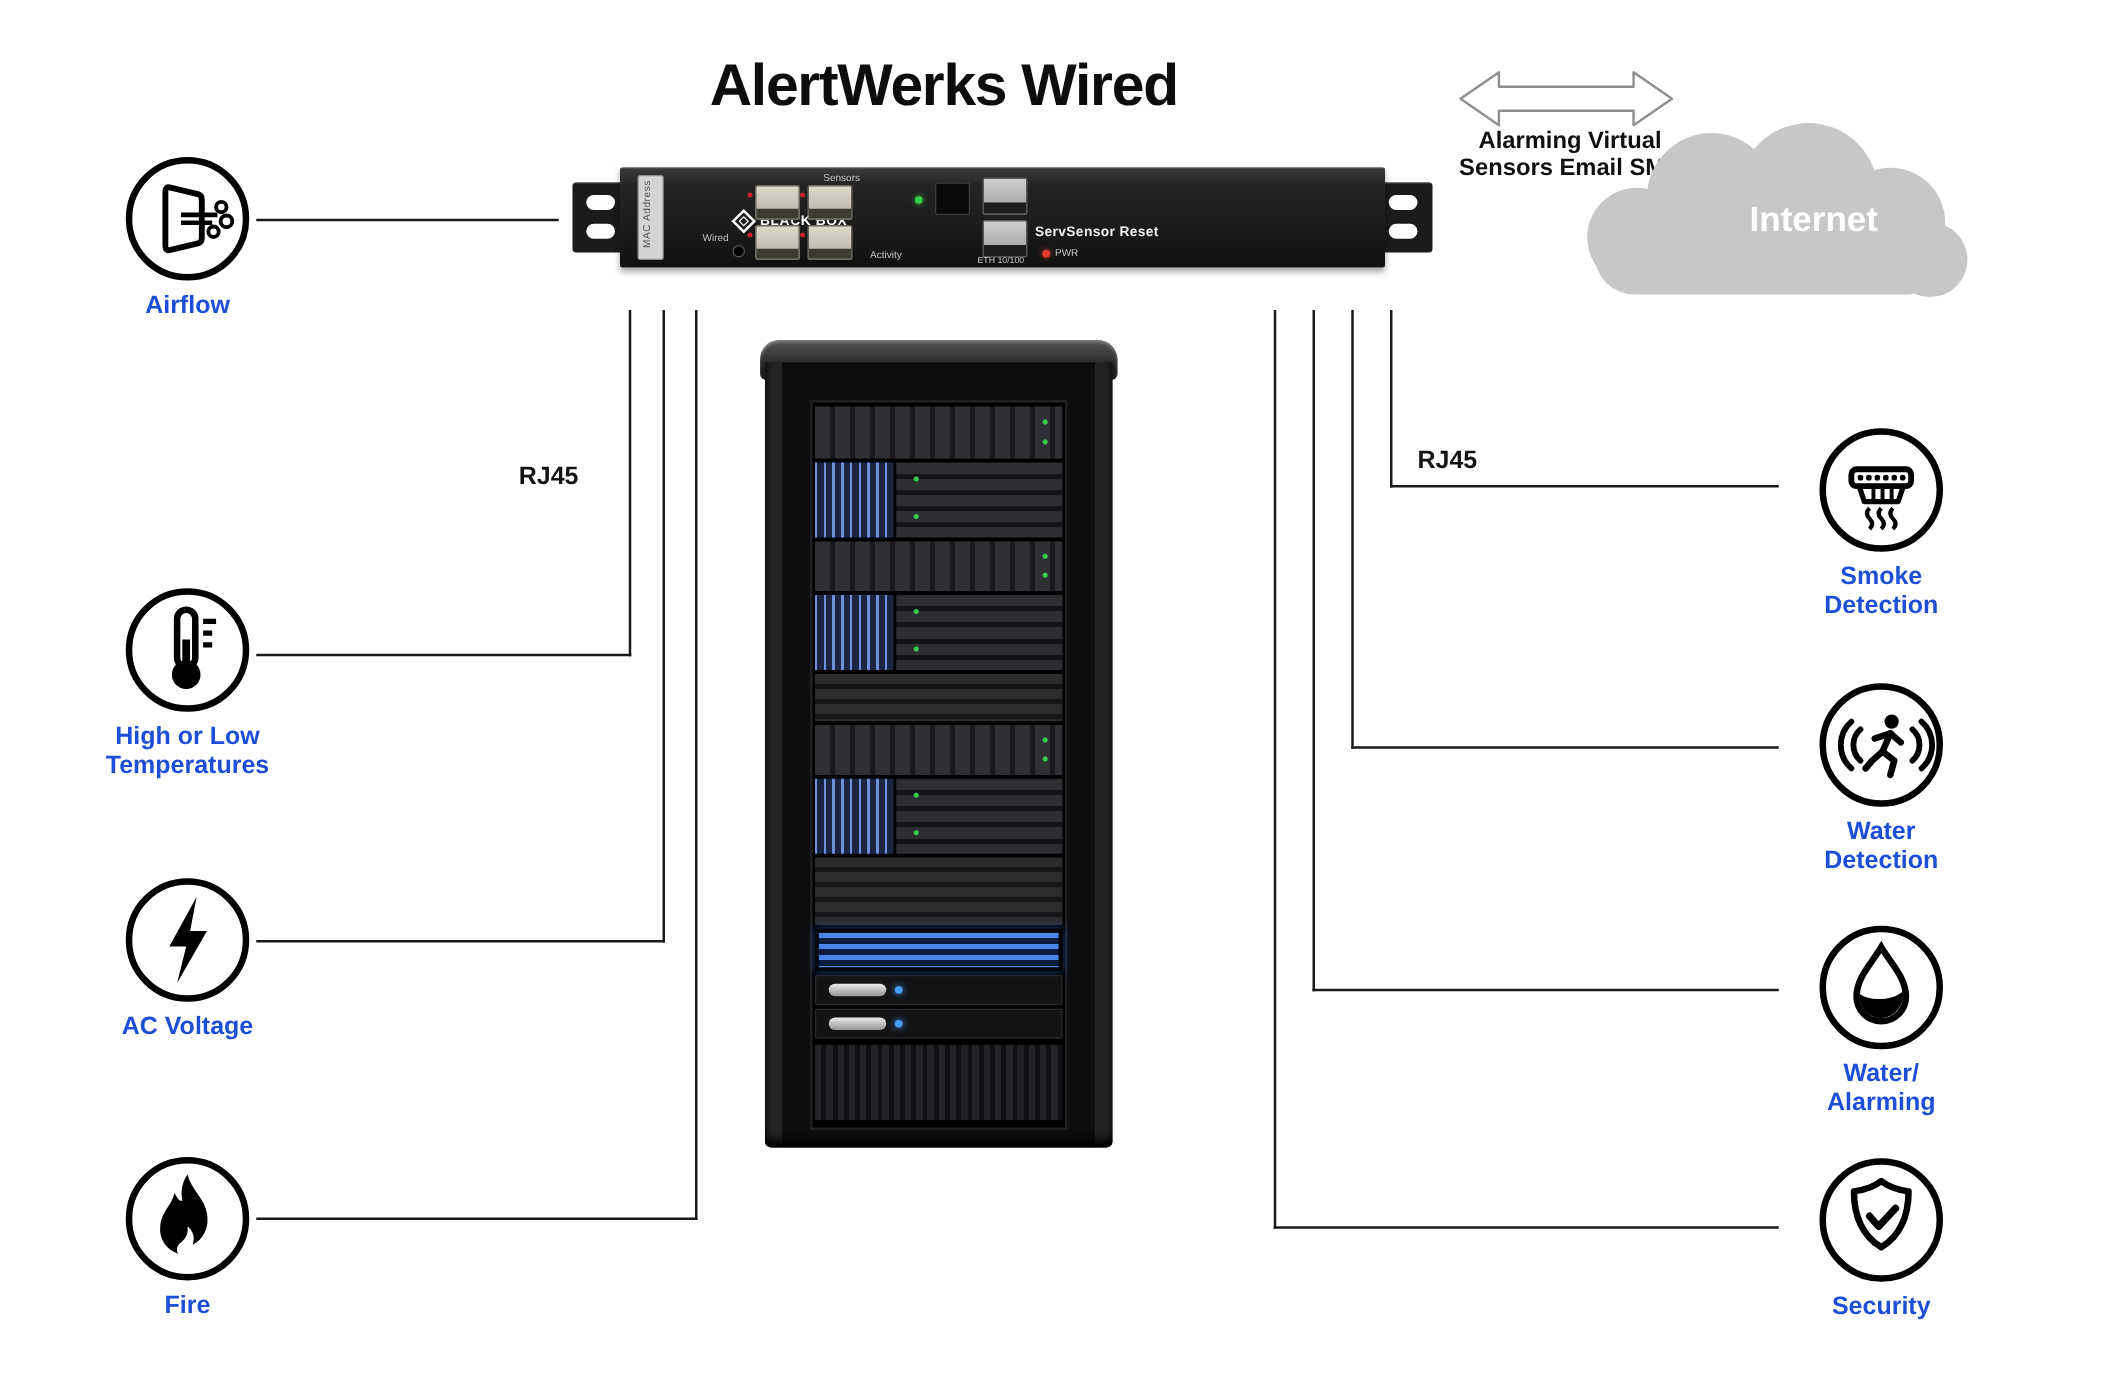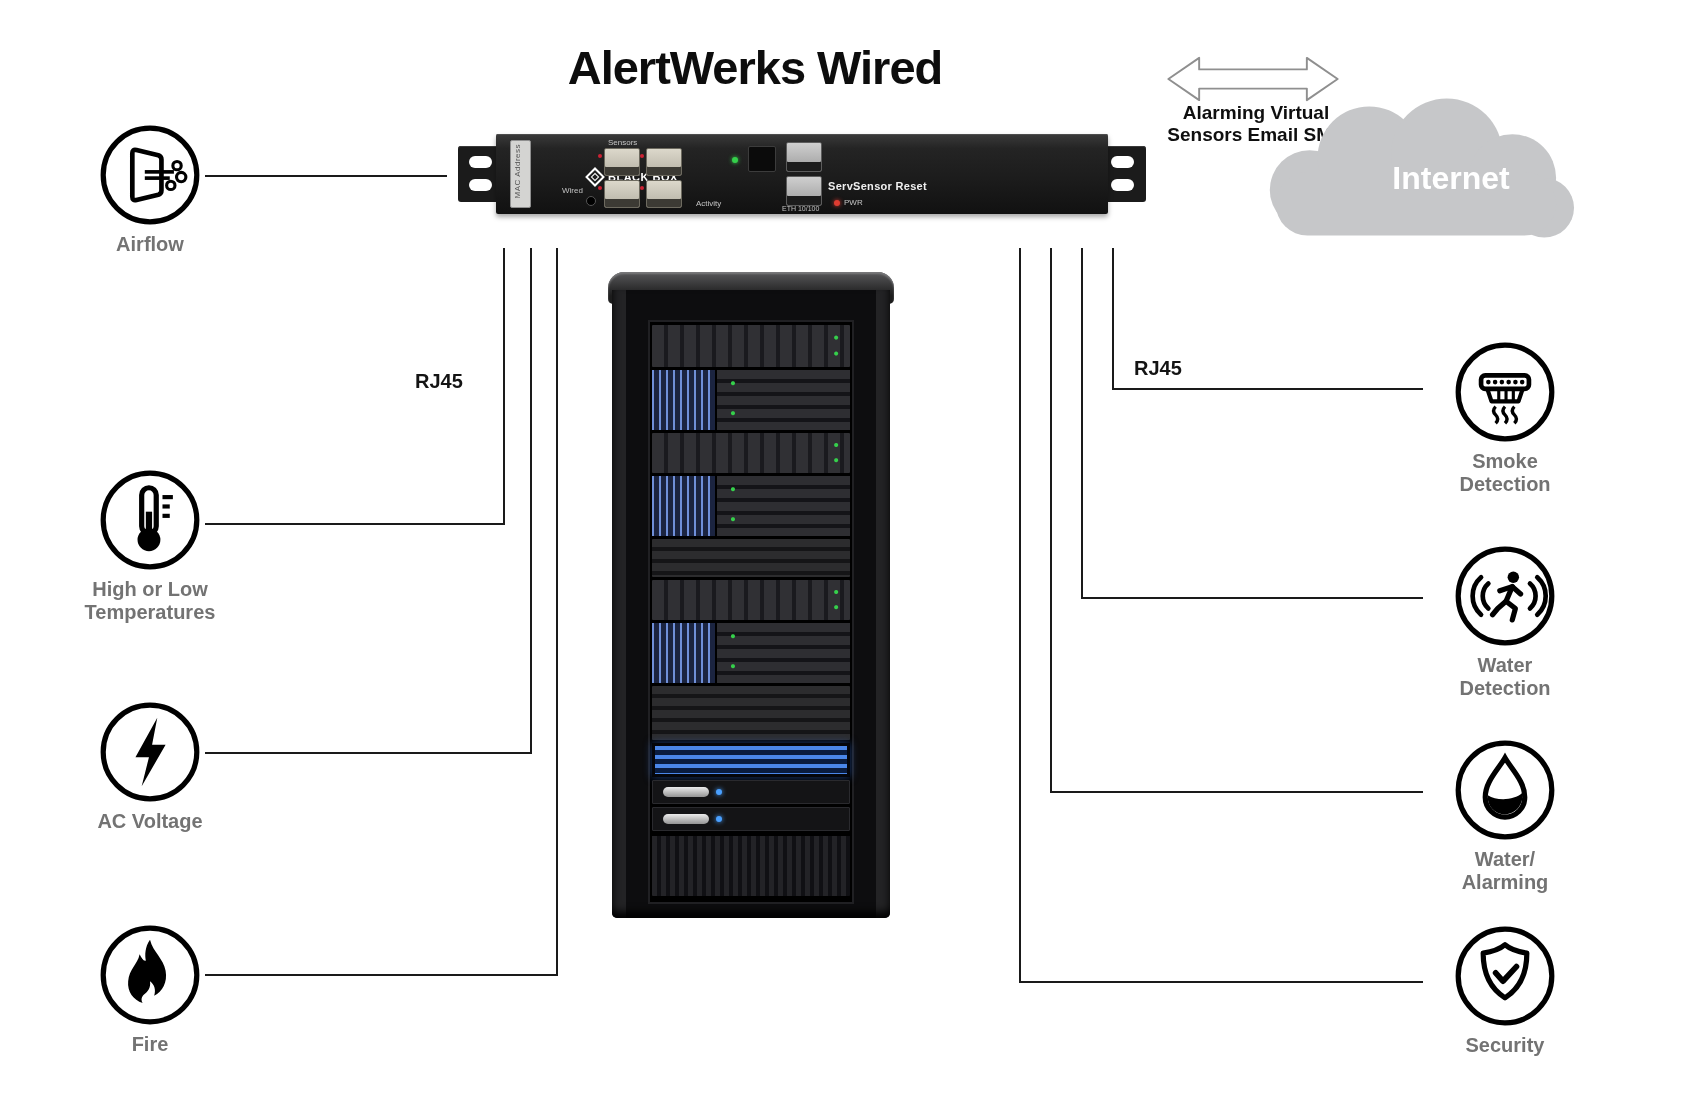--- a/index.html
+++ b/index.html
@@ -5,30 +5,30 @@
   html,body{margin:0;padding:0;background:#fff;}
   .canvas{position:relative;width:1700px;height:1100px;background:#ffffff;overflow:hidden;
           font-family:"Liberation Sans",sans-serif;color:#101010;}
   .title{position:absolute;left:350px;top:40px;width:810px;margin:0;text-align:center;
          font-size:47px;font-weight:800;letter-spacing:-1px;color:#0d0d0d;}
   
   .ln{position:absolute;background:#1a1a1a;}
   
   .rj45{position:absolute;font-size:20px;font-weight:700;color:#141414;}
   .slabel{position:absolute;width:220px;text-align:center;font-size:20px;font-weight:700;
-          line-height:23px;color:#737373;}
+          line-height:23px;color:#1d4ed8;}
   .sicon{position:absolute;width:104px;height:104px;}
   
   .arrowbox{position:absolute;left:1165px;top:54px;width:176px;height:50px;}
   .arrowcap{position:absolute;left:1158px;top:102px;width:196px;text-align:center;
             font-size:19px;font-weight:700;line-height:22px;color:#0f0f0f;}
   
   .cloud{position:absolute;left:1238px;top:96px;width:338px;height:152px;}
   .cloudlabel{position:absolute;left:1356px;top:160px;width:190px;text-align:center;
-              font-size:32px;font-weight:700;color:#ffffff;}
+              font-size:28px;font-weight:700;color:#ffffff;}
   
   .device{position:absolute;left:458px;top:134px;width:688px;height:80px;}
   .ear{position:absolute;top:12px;width:46px;height:56px;background:#1b1b1b;border-radius:3px;
        box-shadow:inset 0 1px 0 #3a3a3a;}
   .ear .hole{position:absolute;left:11px;width:23px;height:12px;background:#fff;border-radius:6px;}
   .panel{position:absolute;left:38px;right:38px;top:0;height:80px;border-radius:2px;
          background:linear-gradient(180deg,#3a3a3a 0,#242424 18%,#1b1b1b 60%,#111 100%);
          box-shadow:0 3px 5px rgba(0,0,0,.35),inset 0 1px 0 #4d4d4d;}
   .macstrip{position:absolute;left:14px;top:6px;width:19px;height:66px;background:#d4d4d2;
             border:1px solid #8f8f8f;border-radius:2px;overflow:hidden;}
@@ -145,21 +145,21 @@
         <div class="hole" style="top:33px;"></div>
     </div>
     <div class="panel">
       <div class="macstrip">
         <span>MAC Address</span>
       </div>
       <div class="bbx">
         <span class="diamond"></span>
         <b>BLACK BOX</b>
       </div>
-      <div class="tinylbl" style="left:112px;top:4px;width:80px;text-align:left;">Sensors</div>
+      <div class="tinylbl" style="left:112px;top:4px;width:80px;text-align:right;">Sensors</div>
       <div class="rj45port" style="left:108px;top:14px;"></div>
       <div class="rj45port" style="left:150px;top:14px;"></div>
       <div class="rj45port" style="left:108px;top:46px;"></div>
       <div class="rj45port" style="left:150px;top:46px;"></div>
       <span class="portnum" style="left:102px;top:20px;"></span>
         <span class="portnum" style="left:144px;top:20px;"></span>
       <span class="portnum" style="left:102px;top:52px;"></span>
         <span class="portnum" style="left:144px;top:52px;"></span>
       <div class="tinylbl" style="left:66px;top:52px;">Wired</div>
       <div class="rbtn" style="left:90px;top:62px;"></div>

